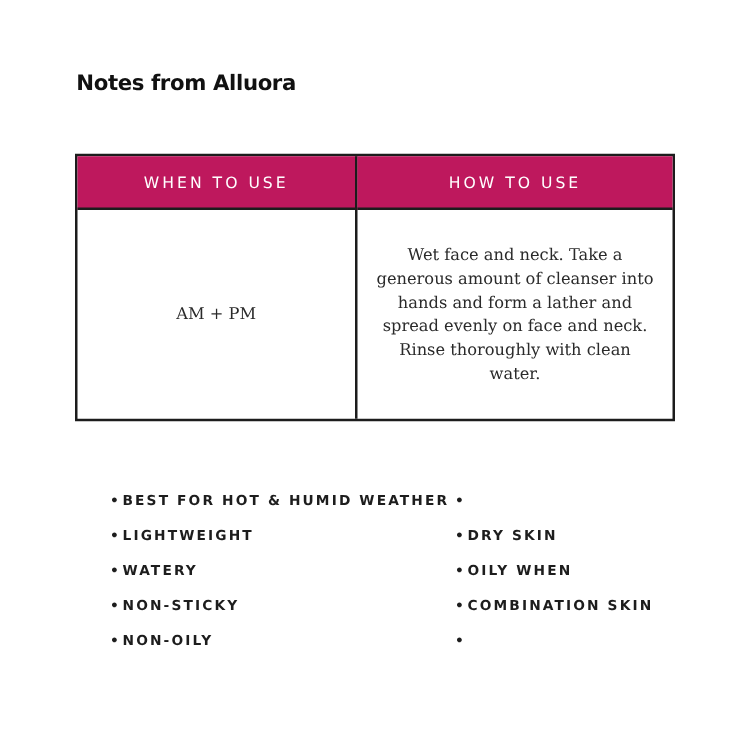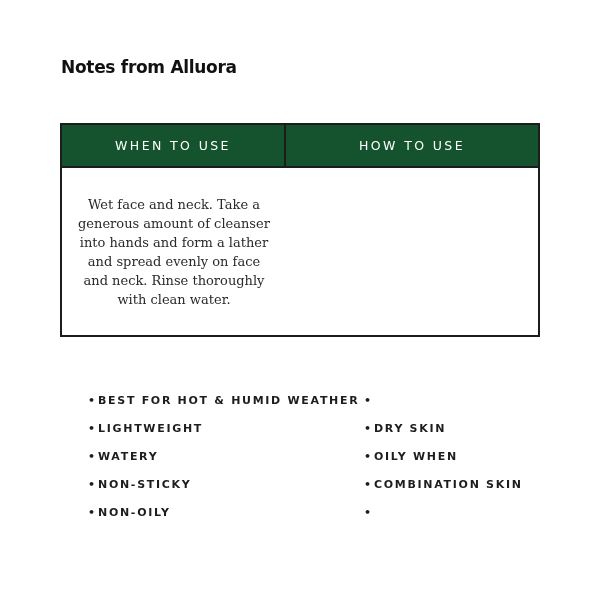--- a/index.html
+++ b/index.html
@@ -16,21 +16,21 @@
       color: #111;
       text-align: right;
     }
     .usage-table {
       position: absolute; left: 60px; top: 123px;
       width: 480px; height: 214px;
       border: 2px solid #1c1c1c; box-sizing: border-box;
       display: grid; grid-template-columns: 224px 1fr; grid-template-rows: 43px 1fr;
     }
     .th {
-      background: #14532d; color: #ffffff;
+      background: #be185d; color: #ffffff;
       display: flex; align-items: center; justify-content: center;
       font-family: "DejaVu Sans", sans-serif;
       font-size: 12.5px; letter-spacing: 2.4px; font-weight: 500;
       border-bottom: 2px solid #1c1c1c;
     }
     .th.left, .td.left { border-right: 2px solid #1c1c1c; }
     .td {
       display: flex; align-items: center; justify-content: center;
       text-align: center;
       font-family: "DejaVu Serif", serif; font-size: 13px; line-height: 19px;
@@ -52,20 +52,21 @@
     .bullet { display: inline-block; width: 10px; font-size: 11px; }
   </style>
 </head>
 <body>
 
 <div class="title">Notes from Alluora</div>
 
 <div class="usage-table">
   <div class="th left">WHEN TO USE</div>
   <div class="th right">HOW TO USE</div>
+  <div class="td left">AM + PM</div>
   <div class="td right">Wet face and neck. Take a generous amount of cleanser into hands and form a lather and spread evenly on face and neck. Rinse thoroughly with clean water.</div>
 </div>
 
 <div class="lists">
   <ul class="list left">
     <li>
         <span class="bullet">•</span>
         <span>BEST FOR HOT &amp; HUMID WEATHER</span>
       </li>
     <li>

